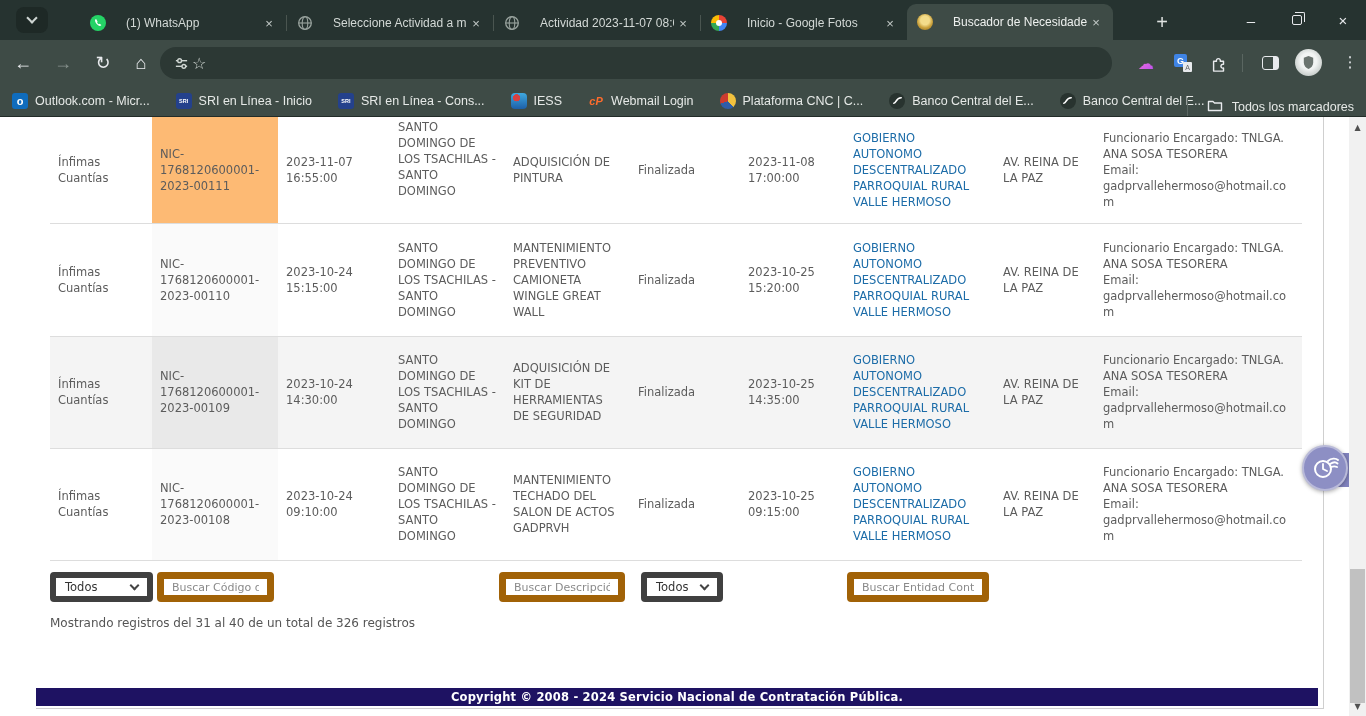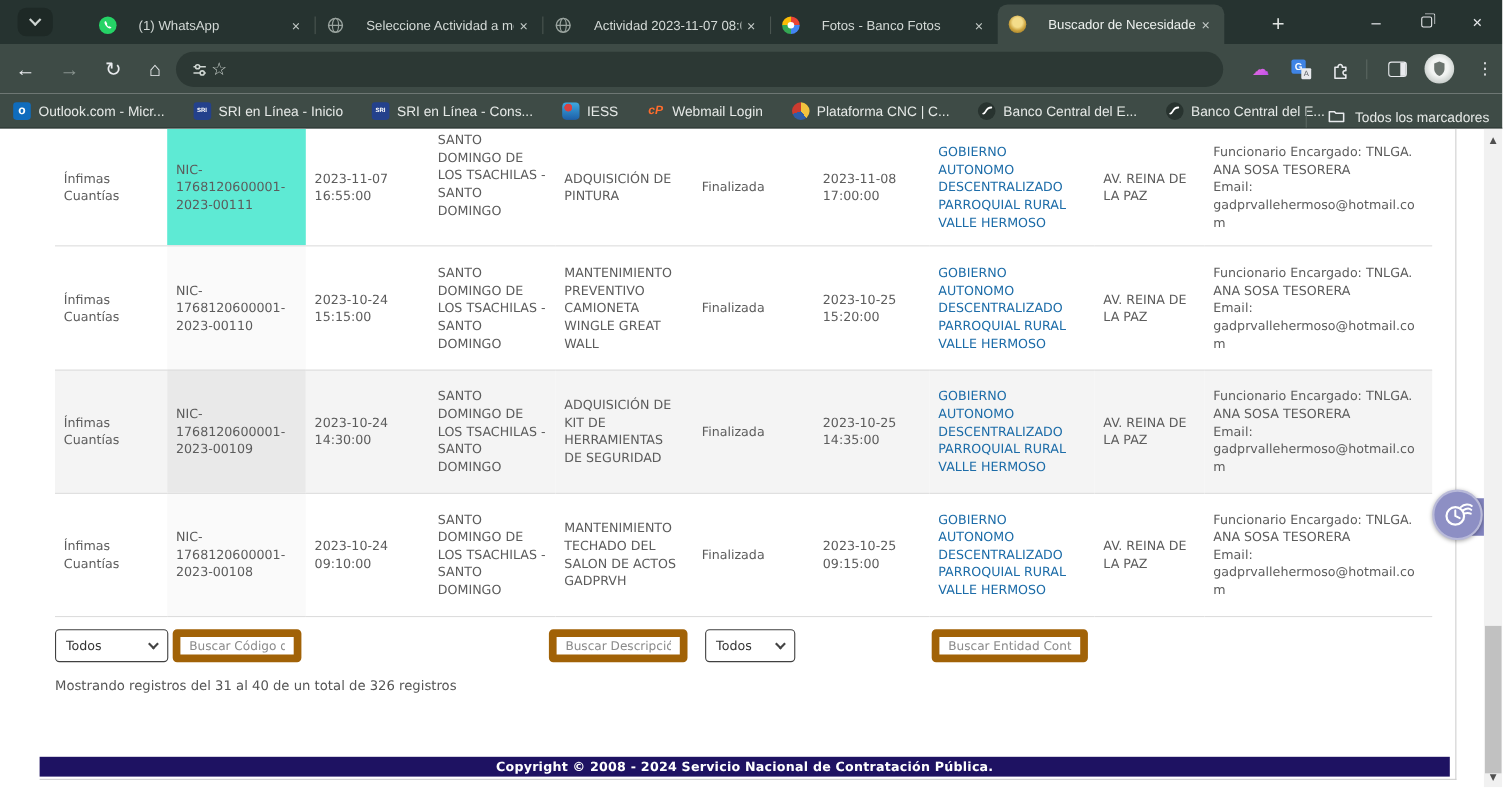--- a/index.html
+++ b/index.html
@@ -72,28 +72,28 @@
   
   .page { position:absolute; top:117px; left:0; width:1366px; height:599px; background:#fff; overflow:hidden; font-family:"DejaVu Sans", sans-serif; }
   .page-rborder { position:absolute; left:1323px; top:0; width:1px; height:592px; background:#cfcfcf; }
   .page-bborder { position:absolute; left:36px; top:591px; width:1288px; height:1px; background:#cfcfcf; }
 
   table.results { position:absolute; left:50px; top:0; width:1252px; border-collapse:collapse; table-layout:fixed; font-size:11.5px; color:#5c5c5c; line-height:16px; }
   table.results td { padding:6px 8px; vertical-align:middle; border-bottom:1px solid #ddd; word-wrap:break-word; }
   tr.r1 { height:106px; } tr.r2 { height:113px; } tr.r3 { height:112px; } tr.r4 { height:112px; }
   tr.r1 td.c-loc { vertical-align:top; padding-top:2px; }
   td.c-code { background:#fafafa; }
-  tr.shade-code td.c-code { background:#5eead4; }
+  tr.shade-code td.c-code { background:#fdba74; }
   tr.shade-row td { background:#f4f4f4; }
   tr.shade-row td.c-code { background:#e9e9e9; }
   td .entity-link { color:#1c6ca8; text-decoration:none; cursor:pointer; display:inline-block; }
   td.c-official div { margin:0; }
 
   .filters { position:absolute; top:455px; left:0; width:1366px; height:32px; font-size:11.5px; color:#555; }
-  .fsel { position:absolute; height:30px; background:#fff; border:1px solid #404040; border-radius:4px; display:flex; align-items:center; justify-content:space-between; padding:0 9px; color:#333; }
+  .fsel { position:absolute; height:30px; background:#fff; border:6px solid #404040; border-radius:4px; display:flex; align-items:center; justify-content:space-between; padding:0 9px; color:#333; }
   .fsel .chev2 { width:7px; height:7px; border-right:2px solid #444; border-bottom:2px solid #444; transform:rotate(45deg); margin-top:-3px; }
   .finput { position:absolute; height:30px; border:7px solid #a16207; border-radius:4px; padding:0 8px; font-size:11px; color:#555; font-family:"DejaVu Sans", sans-serif; }
   .finput::placeholder { color:#8a8a8a; }
 
   .status { position:absolute; left:50px; top:499px; font-size:12px; color:#555; }
   .pager { position:absolute; right:72px; top:492px; display:flex; align-items:center; gap:17px; font-size:12px; color:#555; }
   .pager .pg { padding:7px 4px; cursor:pointer; }
   .pager .pg.active { border:1px solid #aaa; border-radius:3px; background:linear-gradient(#efefef,#dedede); padding:7px 10px; color:#333; }
   .pager .dots { color:#999; }
 
@@ -150,21 +150,21 @@
               <ellipse cx="8" cy="8" rx="2.8" ry="6.3" fill="none" stroke="#9aa49f" stroke-width="1.1"></ellipse>
               <line x1="1.7" y1="8" x2="14.3" y2="8" stroke="#9aa49f" stroke-width="1.1"></line>
             </svg>
         </span>
         <span class="title">Actividad 2023-11-07 08:00</span>
         <span class="close">×</span>
       </div>
       <div class="tab-sep"></div>
       <div class="tab">
         <span class="fav fav-photos"></span>
-        <span class="title">Fotos - Banco Fotos</span>
+        <span class="title">Inicio - Google Fotos</span>
         <span class="close">×</span>
       </div>
       <div class="tab active">
         <span class="fav fav-crest"></span>
         <span class="title">Buscador de Necesidades de</span>
         <span class="close">×</span>
       </div>
     </div>
     <div class="newtab">+</div>
     <div class="wincontrols">

